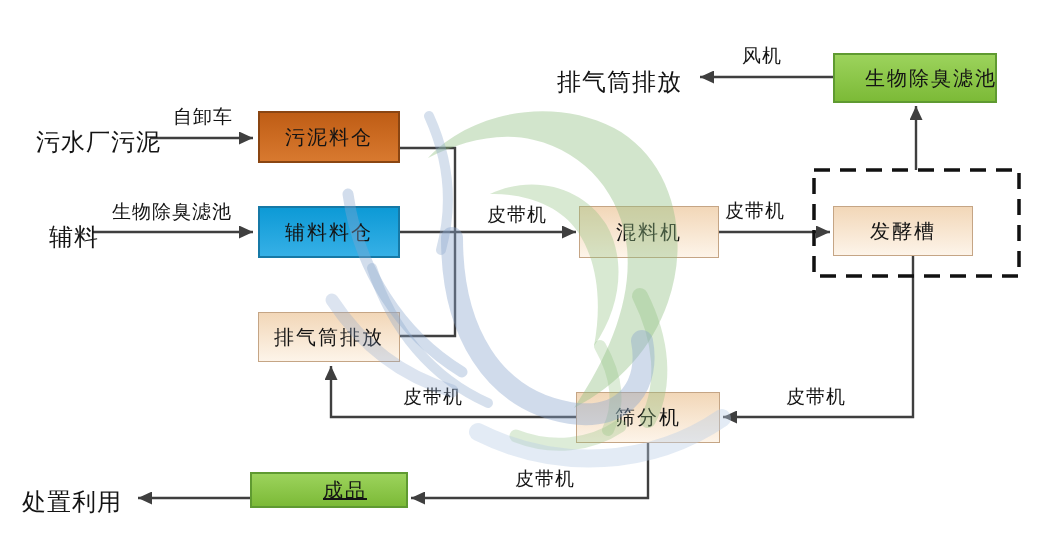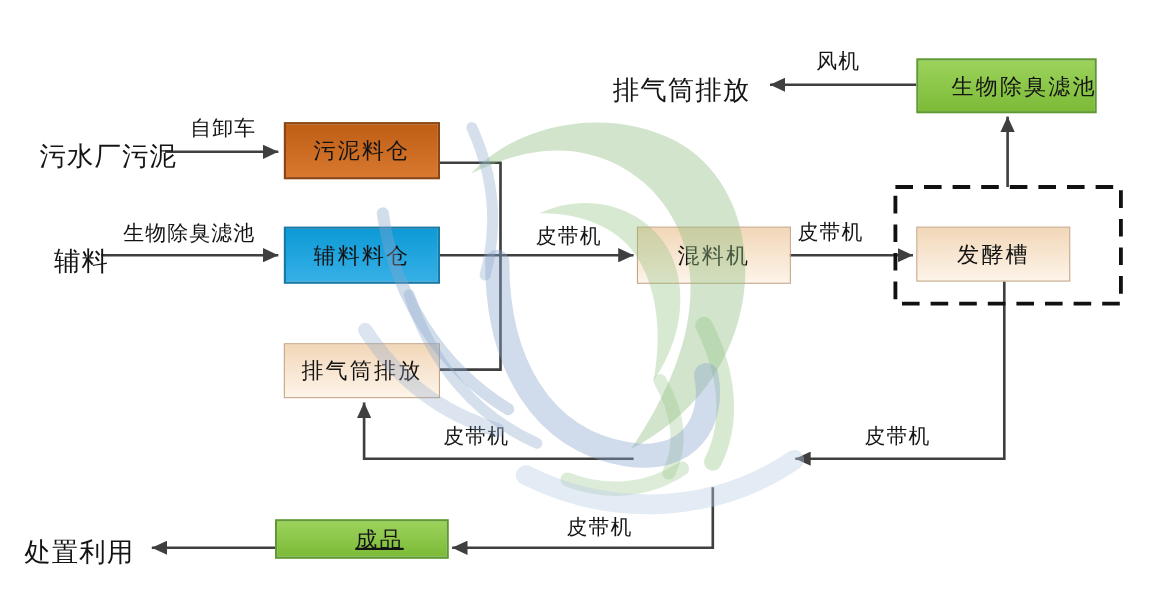--- a/index.html
+++ b/index.html
@@ -85,20 +85,21 @@
   <div class="node blue" style="left:258px;top:206px;width:142px;height:52px;">辅料料仓</div>
 
   <div class="node peach" style="left:258px;top:312px;width:142px;height:50px;">排气筒排放</div>
 
   <div class="node peach" style="left:579px;top:206px;width:140px;height:52px;text-align:right;">混料机</div>
 
   <div class="node peach" style="left:833px;top:206px;width:140px;height:50px;">发酵槽</div>
 
   <div class="node green" style="left:833px;top:53px;width:164px;height:50px;">生物除臭滤池</div>
 
+  <div class="node peach" style="left:576px;top:392px;width:144px;height:51px;">筛分机</div>
 
   <div class="node green" style="left:250px;top:472px;width:158px;height:36px;text-decoration:underline;">成品</div>
 
   <span class="freetext" style="left:36px;top:126px;">污水厂污泥</span>
   <span class="freetext" style="left:49px;top:221px;">辅料</span>
   <span class="freetext" style="left:557px;top:66px;">排气筒排放</span>
   <span class="freetext" style="left:22px;top:486px;">处置利用</span>
 
   <span class="edge-label" style="left:203px;top:104px;">自卸车</span>
   <span class="edge-label" style="left:172px;top:199px;">生物除臭滤池</span>

